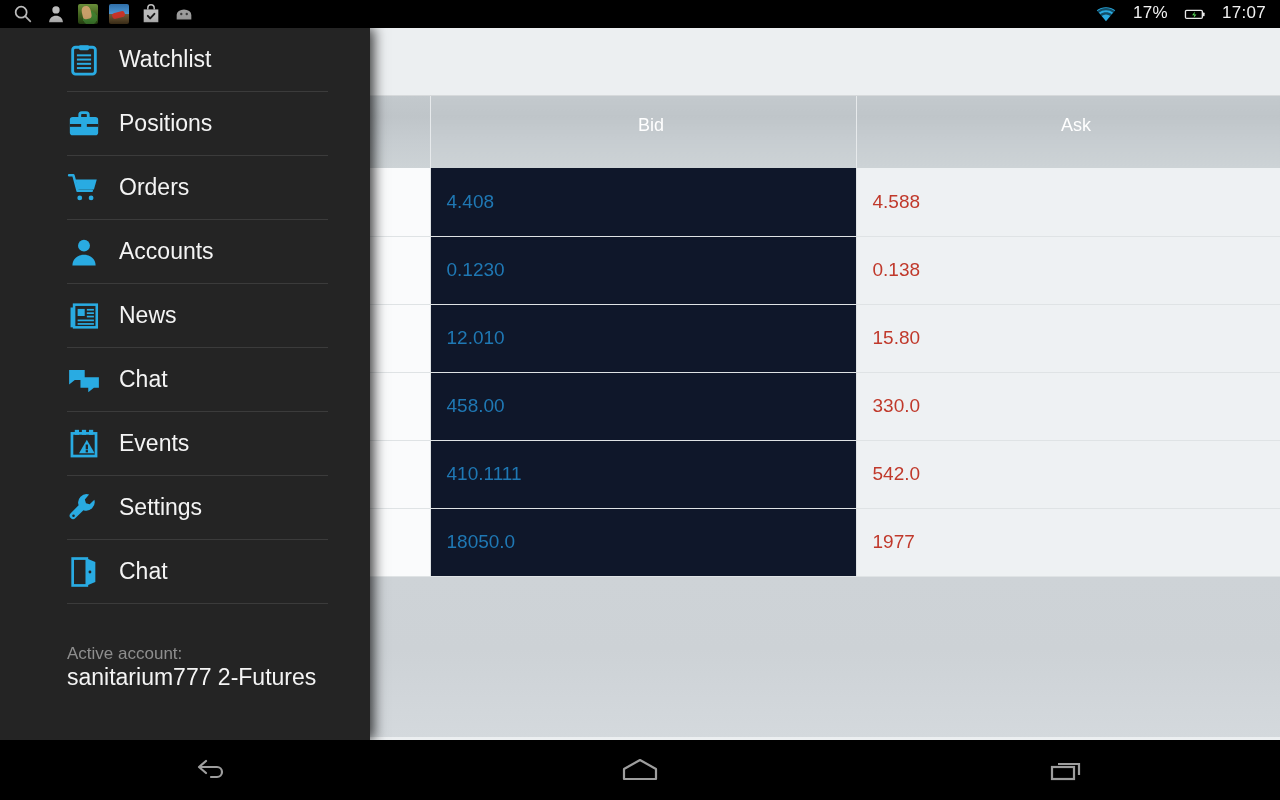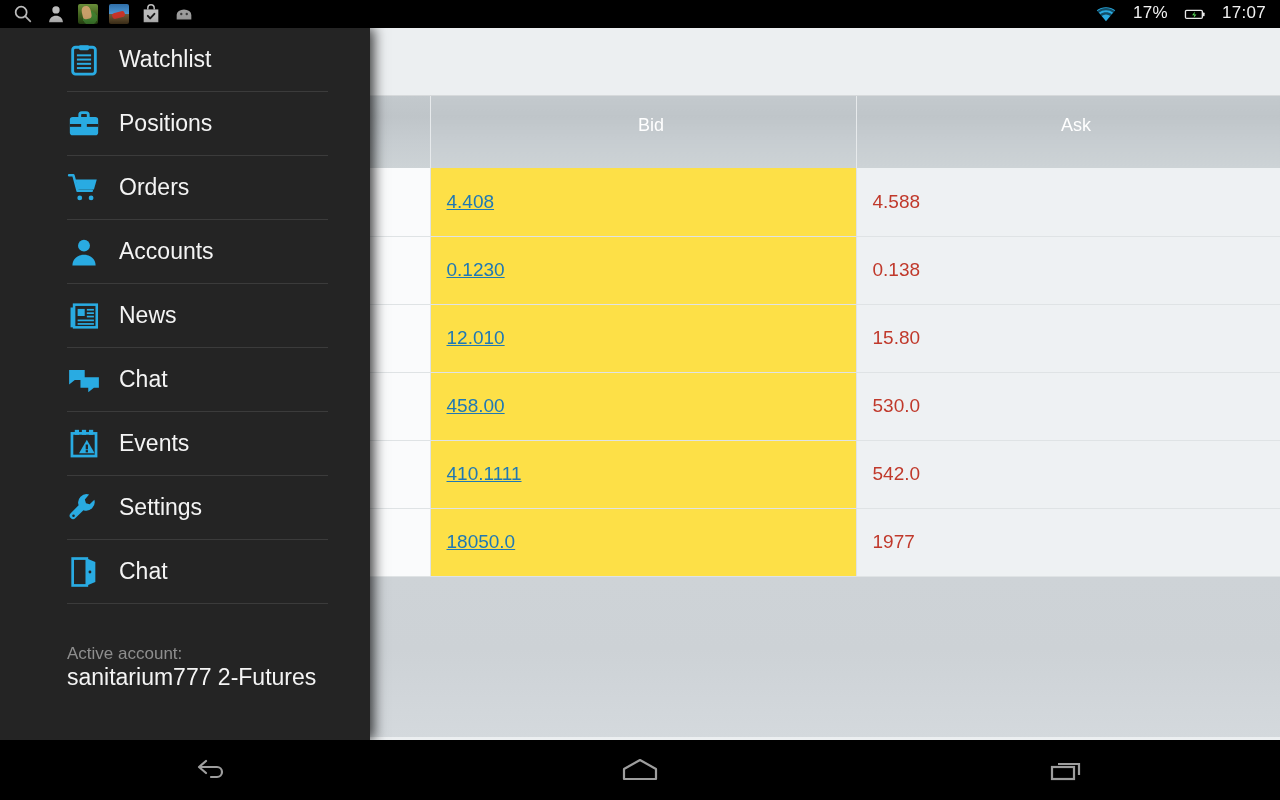--- a/index.html
+++ b/index.html
@@ -68,21 +68,21 @@
   }
   thead th .h-main { font-size: 18px; display: block; line-height: 1.25; }
   thead th .h-sub { font-size: 15px; display: block; margin-top: 10px; }
 
   tbody td {
     height: 68px; vertical-align: middle; padding: 0 0 0 16px;
     font-size: 19px; border-bottom: 1px solid #dfe3e5;
     border-right: 1px solid #dfe3e5;
   }
   td.sym { background: #fafbfc; color: #20252a; }
-  td.bid { background: #fde047; color: #1f78b4; text-decoration: underline; }
+  td.bid { background: #0f172a; color: #1f78b4; }
   td.ask { background: #eef1f3; color: #c0392b; white-space: nowrap; }
 
   #table-filler {
     height: 160px;
     background: linear-gradient(180deg,#ced3d7 0%,#cdd2d6 45%,#d4d9dd 100%);
   }
 
   
   #drawer {
     position: absolute; left: 0; top: 28px; width: 370px; height: 712px;
@@ -191,21 +191,21 @@
             <td class="ask">0.138</td>
           </tr>
           <tr>
             <td class="sym">LTC/USD</td>
             <td class="bid">12.010</td>
             <td class="ask">15.80</td>
           </tr>
           <tr>
             <td class="sym">LTC/RUB</td>
             <td class="bid">458.00</td>
-            <td class="ask">530.0</td>
+            <td class="ask">330.0</td>
           </tr>
           <tr>
             <td class="sym">BTC/USD</td>
             <td class="bid">410.1111</td>
             <td class="ask">542.0</td>
           </tr>
           <tr>
             <td class="sym">BTC/RUB</td>
             <td class="bid">18050.0</td>
             <td class="ask">1977</td>

